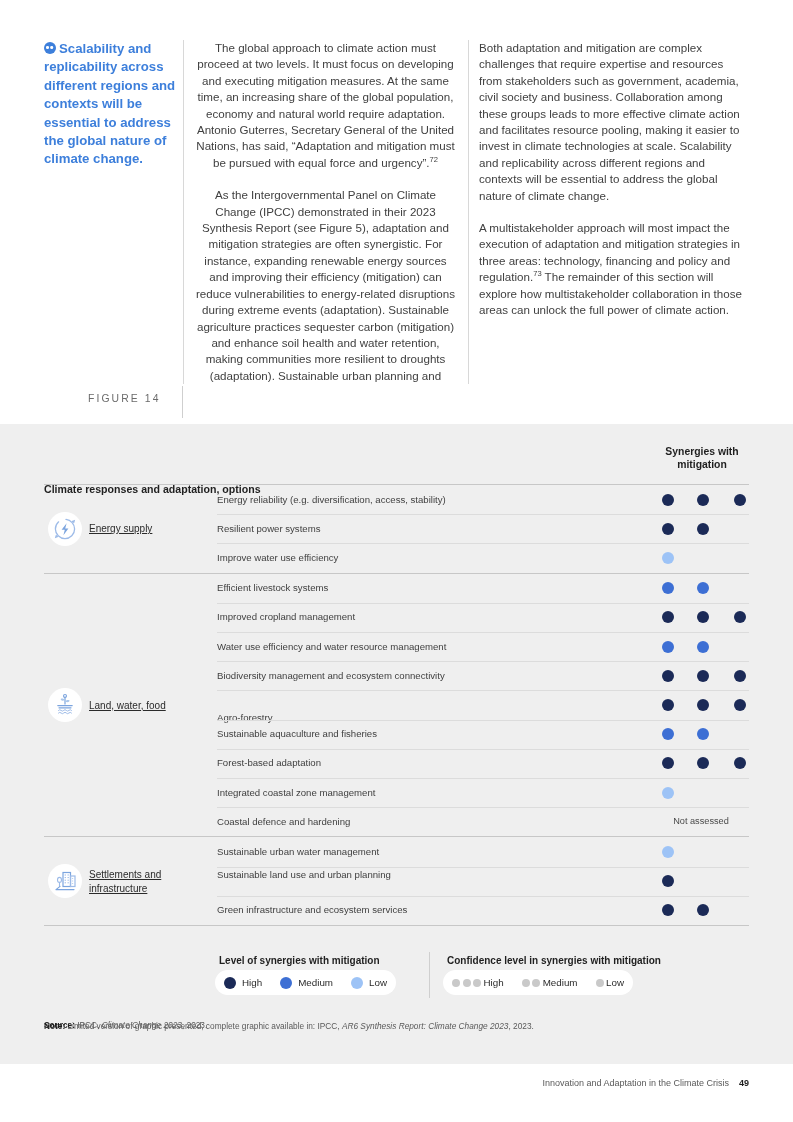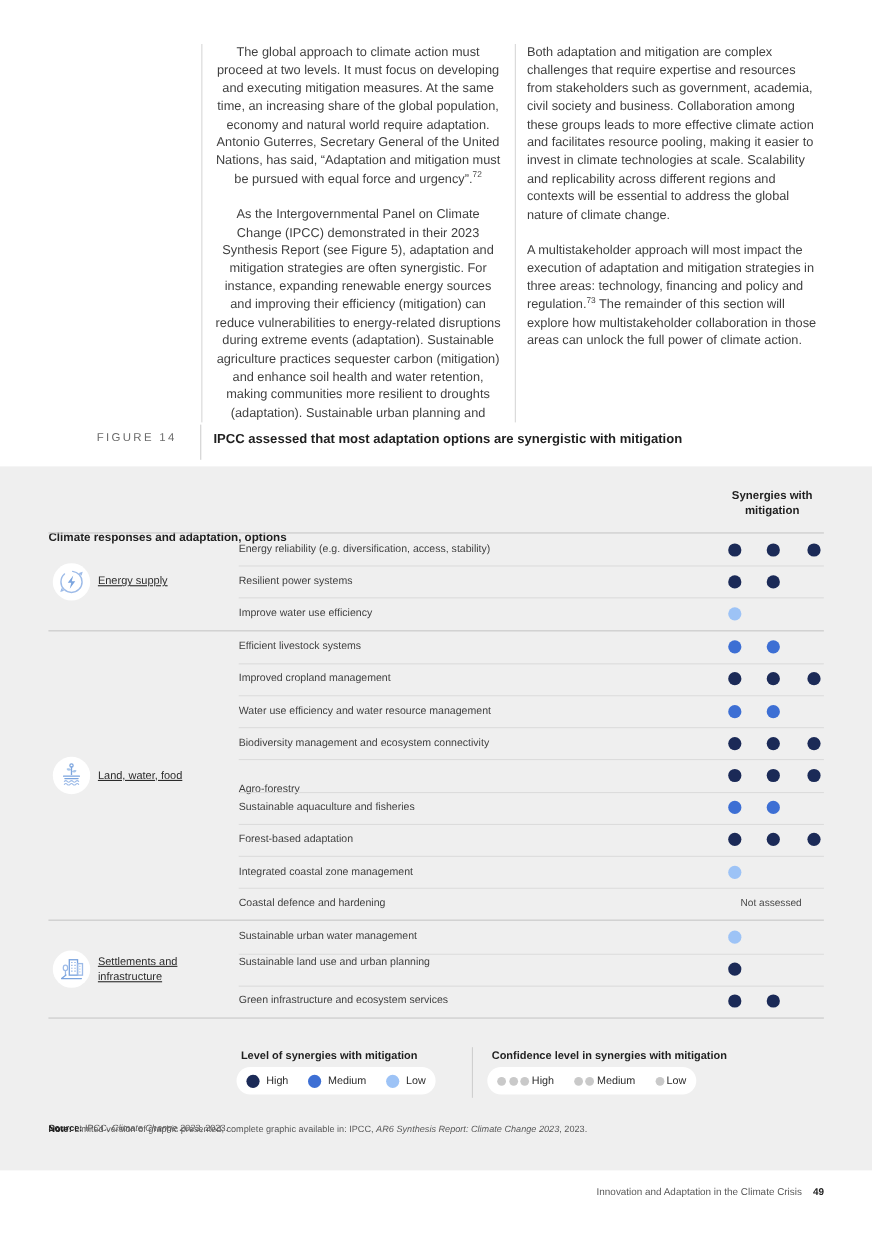--- a/index.html
+++ b/index.html
@@ -114,39 +114,41 @@
   .footer{
     position:absolute;right:44px;top:1078px;font-size:9px;color:#5a5a5a;
   }
   .footer .pg{font-weight:bold;color:#1f1f1f;margin-left:10px;}
 </style>
 </head>
 <body>
 
 <div class="article">
 
+  <div class="pullquote">
+    <span class="pq-icon"></span><span>Scalability and replicability across different regions and contexts will be essential to address the global nature of climate change.</span>
+  </div>
 
   <div class="col-rule" style="left:183px;height:345px;"></div>
   <div class="col-rule" style="left:468px;height:345px;"></div>
 
   <div class="col" style="left:194px;text-align:center;">
     <p><span>The global approach to climate action must proceed at two levels. It must focus on developing and executing mitigation measures. At the same time, an increasing share of the global population, economy and natural world require adaptation. Antonio Guterres, Secretary General of the United Nations, has said, “Adaptation and mitigation must be pursued with equal force and urgency”.</span><sup>72</sup></p>
     <p>As the Intergovernmental Panel on Climate Change (IPCC) demonstrated in their 2023 Synthesis Report (see Figure 5), adaptation and mitigation strategies are often synergistic. For instance, expanding renewable energy sources and improving their efficiency (mitigation) can reduce vulnerabilities to energy-related disruptions during extreme events (adaptation). Sustainable agriculture practices sequester carbon (mitigation) and enhance soil health and water retention, making communities more resilient to droughts (adaptation). Sustainable urban planning and</p>
   </div>
 
   <div class="col" style="left:479px;">
     <p>Both adaptation and mitigation are complex challenges that require expertise and resources from stakeholders such as government, academia, civil society and business. Collaboration among these groups leads to more effective climate action and facilitates resource pooling, making it easier to invest in climate technologies at scale. Scalability and replicability across different regions and contexts will be essential to address the global nature of climate change.</p>
     <p><span>A multistakeholder approach will most impact the execution of adaptation and mitigation strategies in three areas: technology, financing and policy and regulation.</span><sup>73</sup><span> The remainder of this section will explore how multistakeholder collaboration in those areas can unlock the full power of climate action.</span></p>
   </div>
 </div>
 
 <div class="figcap">
   <div class="figcap-label">FIGURE 14</div>
   <div class="figcap-div"></div>
-  <div class="figcap-title">IPCC assessed that most adaptation options are synergistic with mitigation</div>
 </div>
 
 <div class="panel">
   <div class="panel-head-left">Climate responses and adaptation, options</div>
   <div class="panel-head-right">Synergies with mitigation</div>
   <div id="table-body">
       <div class="hrule" style="top:60.0px"></div>
       <div class="opt" style="top:69.6px">Energy reliability (e.g. diversification, access, stability)</div>
       <div class="dot" style="left:662px;top:69.6px;background:#1b2a57"></div>
       <div class="dot" style="left:697px;top:69.6px;background:#1b2a57"></div>

